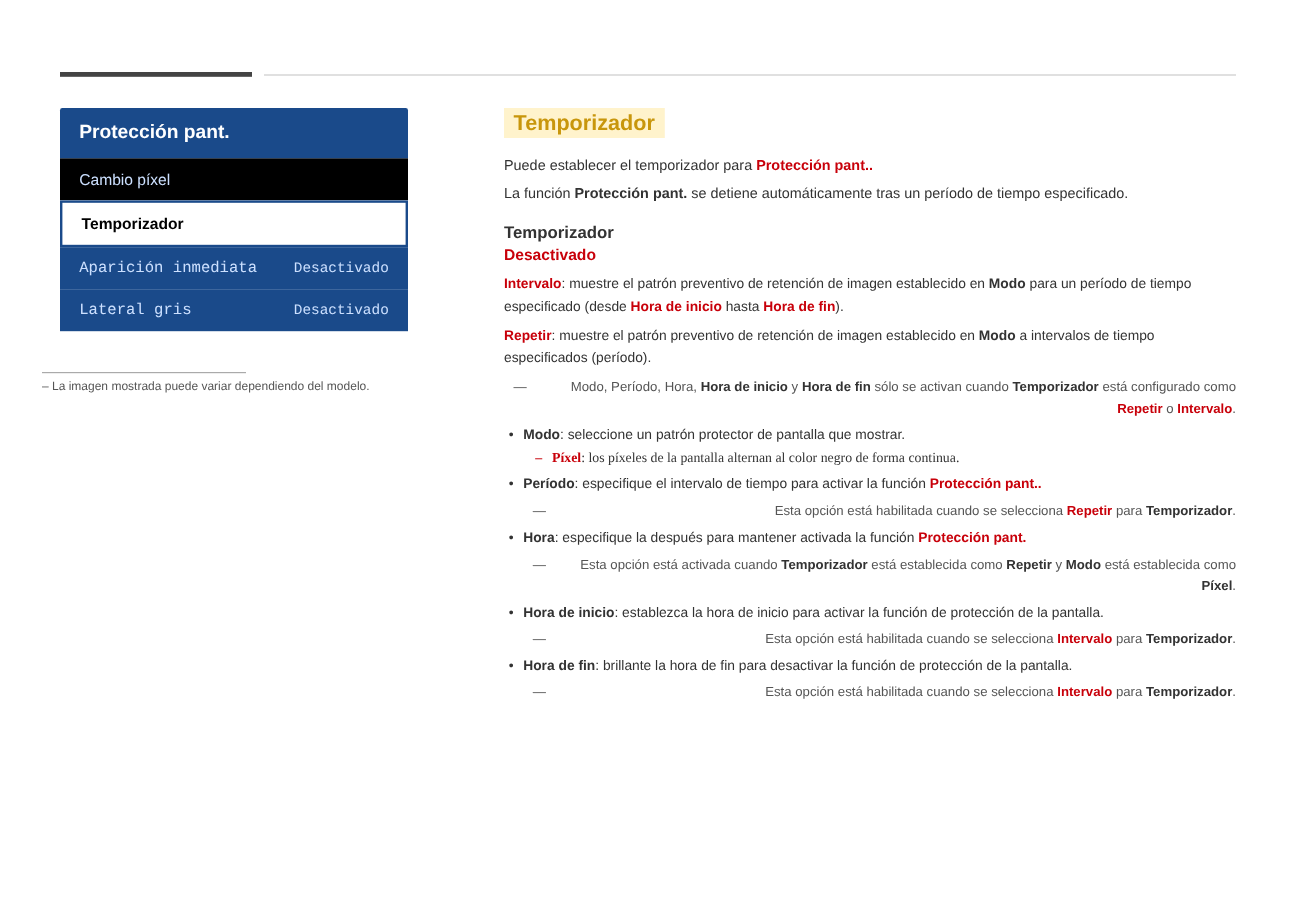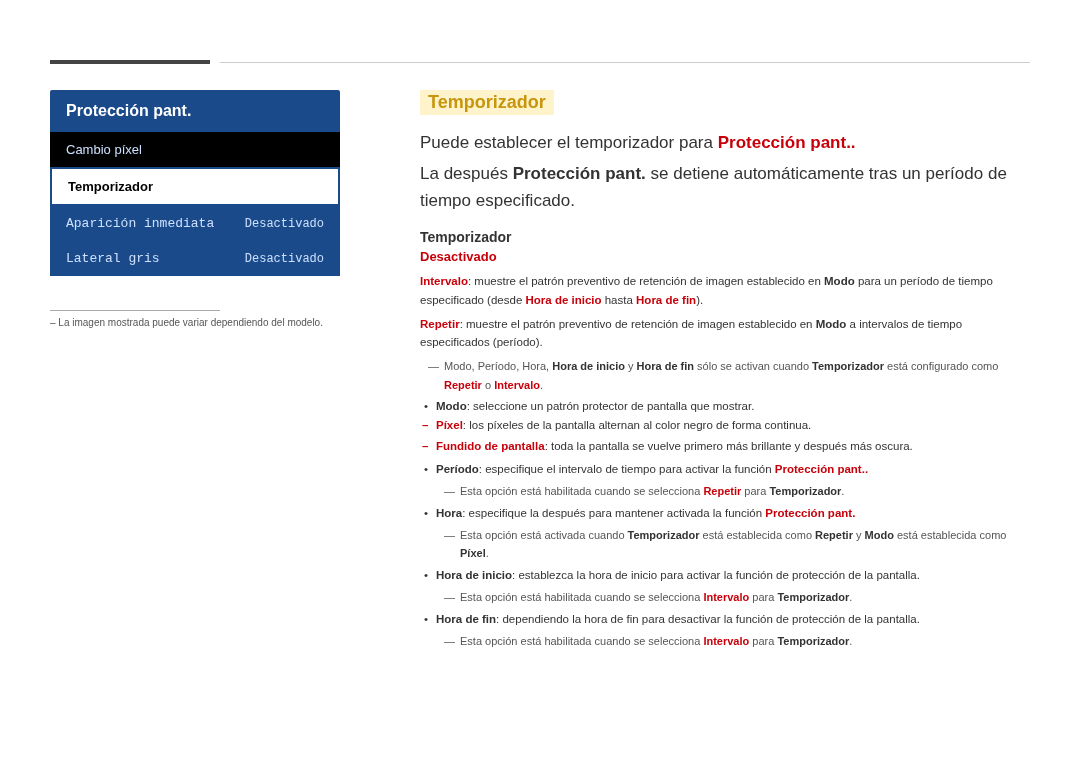--- a/index.html
+++ b/index.html
@@ -76,21 +76,21 @@
 
     .sidebar-item .value {
       color: #cce0ff;
       font-size: 12px;
     }
 
     
     .sidebar-note {
       position: absolute;
       top: 310px;
-      left: 50px;
+      left: 35px;
       width: 290px;
     }
     .sidebar-note-line {
       width: 170px;
       height: 1px;
       background: #aaa;
       margin-bottom: 6px;
     }
     .sidebar-note-text {
       font-size: 10px;
@@ -109,21 +109,21 @@
       font-size: 18px;
       font-weight: bold;
       color: #c8960c;
       background: #fff3cc;
       display: inline-block;
       padding: 2px 8px;
       margin-bottom: 14px;
     }
 
     .intro-text {
-      font-size: 17px;
+      font-size: 12px;
       color: #333;
       margin-bottom: 4px;
       line-height: 1.6;
     }
 
     .intro-text .bold-orange {
       font-weight: bold;
       color: #c8000a;
     }
 
@@ -166,42 +166,45 @@
       color: #333;
     }
 
     .note-line {
       border-left: none;
       padding-left: 12px;
       position: relative;
       margin: 3px 0 3px 12px;
       font-size: 11px;
       color: #555;
+      text-align: right;
     }
     .note-line::before {
       content: '—';
       position: absolute;
       left: -4px;
     }
 
     .bullet-item {
       margin-left: 16px;
       margin-bottom: 4px;
       position: relative;
     }
 
     .bullet-item::before {
       content: '•';
       position: absolute;
       left: -12px;
     }
 
     .sub-bullet {
+      margin-left: 24px;
       margin-bottom: 2px;
       position: relative;
+      font-family: Liberation Serif, serif;
     }
     .sub-bullet::before {
       content: '–';
       position: absolute;
       left: -14px;
       color: #c8000a;
       font-weight: bold;
     }
   </style>
 </head>
@@ -237,21 +240,21 @@
 </div>
 
 <div class="main">
 
   <div class="main-title">Temporizador</div>
 
   <p class="intro-text">
     <span>Puede establecer el temporizador para </span><span class="bold-orange">Protección pant..</span>
   </p>
   <p class="intro-text">
-    <span>La después </span><span class="bold-black">Protección pant.</span><span> se detiene automáticamente tras un período de tiempo especificado.</span>
+    <span>La función </span><span class="bold-black">Protección pant.</span><span> se detiene automáticamente tras un período de tiempo especificado.</span>
   </p>
 
   <div class="section-title">Temporizador</div>
   <div class="section-subtitle">Desactivado</div>
 
   <div class="content-block">
 
     <p>
       <span class="bold-red">Intervalo</span><span>: muestre el patrón preventivo de retención de imagen establecido en </span><span class="bold-black">Modo</span><span> para un período de tiempo especificado (desde </span><span class="bold-red">Hora de inicio</span><span> hasta </span><span class="bold-red">Hora de fin</span><span>).</span>
     </p>
@@ -262,23 +265,20 @@
 
     <div class="note-line">
       <span>Modo, Período, Hora, </span><span class="bold-black">Hora de inicio</span><span> y </span><span class="bold-black">Hora de fin</span><span> sólo se activan cuando </span><span class="bold-black">Temporizador</span><span> está configurado como </span><span class="bold-red">Repetir</span><span> o </span><span class="bold-red">Intervalo</span><span>.</span>
     </div>
 
     <div class="bullet-item">
       <span class="bold-black">Modo</span><span>: seleccione un patrón protector de pantalla que mostrar.</span>
       <div class="sub-bullet">
         <span class="bold-red">Píxel</span><span>: los píxeles de la pantalla alternan al color negro de forma continua.</span>
       </div>
-      <div class="sub-bullet">
-        <span class="bold-red">Fundido de pantalla</span><span>: toda la pantalla se vuelve primero más brillante y después más oscura.</span>
-      </div>
     </div>
 
     <div class="bullet-item">
       <span class="bold-black">Período</span><span>: especifique el intervalo de tiempo para activar la función </span><span class="bold-red">Protección pant..</span>
       <div class="note-line">
         <span>Esta opción está habilitada cuando se selecciona </span><span class="bold-red">Repetir</span><span> para </span><span class="bold-black">Temporizador</span><span>.</span>
       </div>
     </div>
 
     <div class="bullet-item">
@@ -289,20 +289,20 @@
     </div>
 
     <div class="bullet-item">
       <span class="bold-black">Hora de inicio</span><span>: establezca la hora de inicio para activar la función de protección de la pantalla.</span>
       <div class="note-line">
         <span>Esta opción está habilitada cuando se selecciona </span><span class="bold-red">Intervalo</span><span> para </span><span class="bold-black">Temporizador</span><span>.</span>
       </div>
     </div>
 
     <div class="bullet-item">
-      <span class="bold-black">Hora de fin</span><span>: dependiendo la hora de fin para desactivar la función de protección de la pantalla.</span>
+      <span class="bold-black">Hora de fin</span><span>: brillante la hora de fin para desactivar la función de protección de la pantalla.</span>
       <div class="note-line">
         <span>Esta opción está habilitada cuando se selecciona </span><span class="bold-red">Intervalo</span><span> para </span><span class="bold-black">Temporizador</span><span>.</span>
       </div>
     </div>
 
   </div>
 </div>
 
 </body></html>

